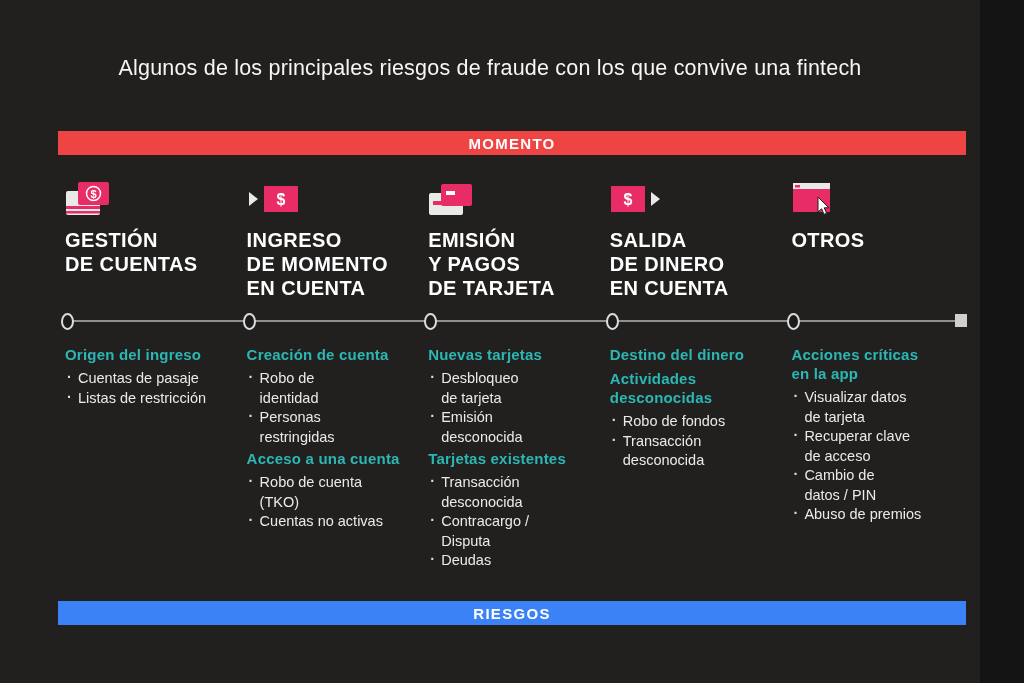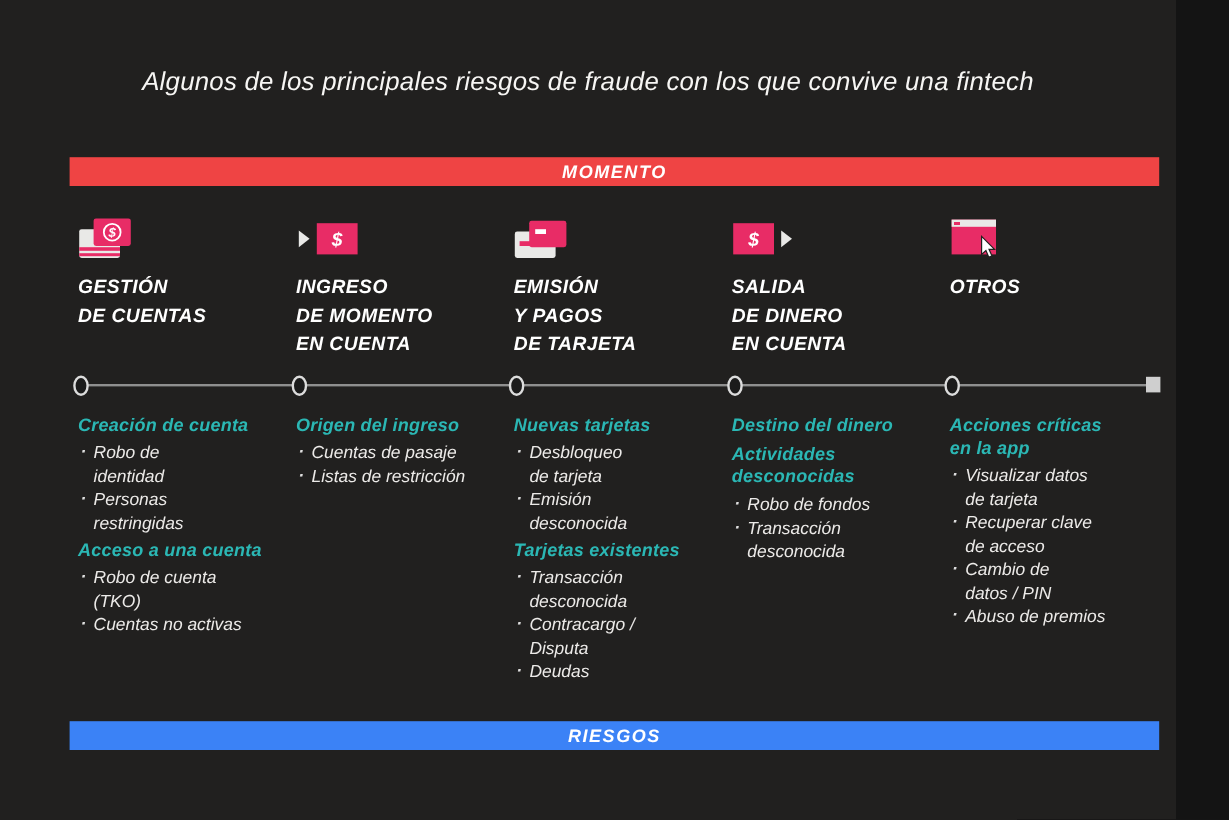--- a/index.html
+++ b/index.html
@@ -1,37 +1,37 @@
 <!DOCTYPE html>
 <html><head>
 <meta charset="utf-8">
 <style>
   html,body{margin:0;padding:0;background:#141414;}
   .canvas{
     position:relative;width:980px;height:683px;overflow:hidden;
-    background:#21201f;font-family:"Liberation Sans",sans-serif;font-style:italic;
+    background:#21201f;font-family:"Liberation Sans",sans-serif;
     -webkit-font-smoothing:antialiased;
   }
   .title{
     position:absolute;top:56px;left:0;right:0;text-align:center;
     font-size:21.5px;font-weight:400;color:#f7f6f4;letter-spacing:.2px;
   }
   .banner{
     position:absolute;left:58px;width:908px;height:24px;
     display:flex;align-items:center;justify-content:center;
     color:#ffffff;font-weight:bold;font-size:15px;letter-spacing:1.3px;
   }
   .banner.top{top:131px;background:#ef4444;}
   .banner.bottom{top:601px;background:#3b82f6;}
   .cols{position:absolute;left:58px;width:908px;display:flex;}
   .col{width:181.6px;box-sizing:border-box;padding-left:7px;flex:0 0 181.6px;}
   .cols.header{top:179px;}
   .icon-wrap{height:40px;display:flex;align-items:center;}
   .col-title{
-    margin:9px 0 0 0;font-size:16px;font-weight:600;color:#ffffff;
+    margin:9px 0 0 0;font-size:20px;font-weight:600;color:#ffffff;
     line-height:24px;letter-spacing:.4px;white-space:pre-line;
   }
   .timeline{position:absolute;left:58px;top:312px;width:908px;height:20px;}
   .tl-line{position:absolute;top:8px;left:9px;width:894px;height:2px;background:#8f8f8f;}
   .tl-node{
     position:absolute;top:1px;width:13px;height:17px;box-sizing:border-box;
     border:2.5px solid #dcdcdc;border-radius:50%;background:#1b1b1b;
   }
   .tl-end{position:absolute;top:2px;left:897px;width:12px;height:13px;background:#cfcfcf;}
   .cols.lists{top:345px;}
@@ -136,39 +136,39 @@
     <div class="tl-node" style="left:366px"></div>
     <div class="tl-node" style="left:548px"></div>
     <div class="tl-node" style="left:729px"></div>
     <div class="tl-end"></div>
   </div>
 
   <div class="cols lists">
 
     <div class="col">
       <div class="group">
+        <h4 class="group-heading">Origen del ingreso</h4>
+        <div class="item">Cuentas de pasaje</div>
+        <div class="item">Listas de restricción</div>
+      </div>
+    </div>
+
+    <div class="col">
+      <div class="group">
         <h4 class="group-heading">Creación de cuenta</h4>
         <div class="item">Robo de
 identidad</div>
         <div class="item">Personas
 restringidas</div>
       </div>
       <div class="group">
         <h4 class="group-heading">Acceso a una cuenta</h4>
         <div class="item">Robo de cuenta
 (TKO)</div>
         <div class="item">Cuentas no activas</div>
-      </div>
-    </div>
-
-    <div class="col">
-      <div class="group">
-        <h4 class="group-heading">Origen del ingreso</h4>
-        <div class="item">Cuentas de pasaje</div>
-        <div class="item">Listas de restricción</div>
       </div>
     </div>
 
     <div class="col">
       <div class="group">
         <h4 class="group-heading">Nuevas tarjetas</h4>
         <div class="item">Desbloqueo
 de tarjeta</div>
         <div class="item">Emisión
 desconocida</div>

